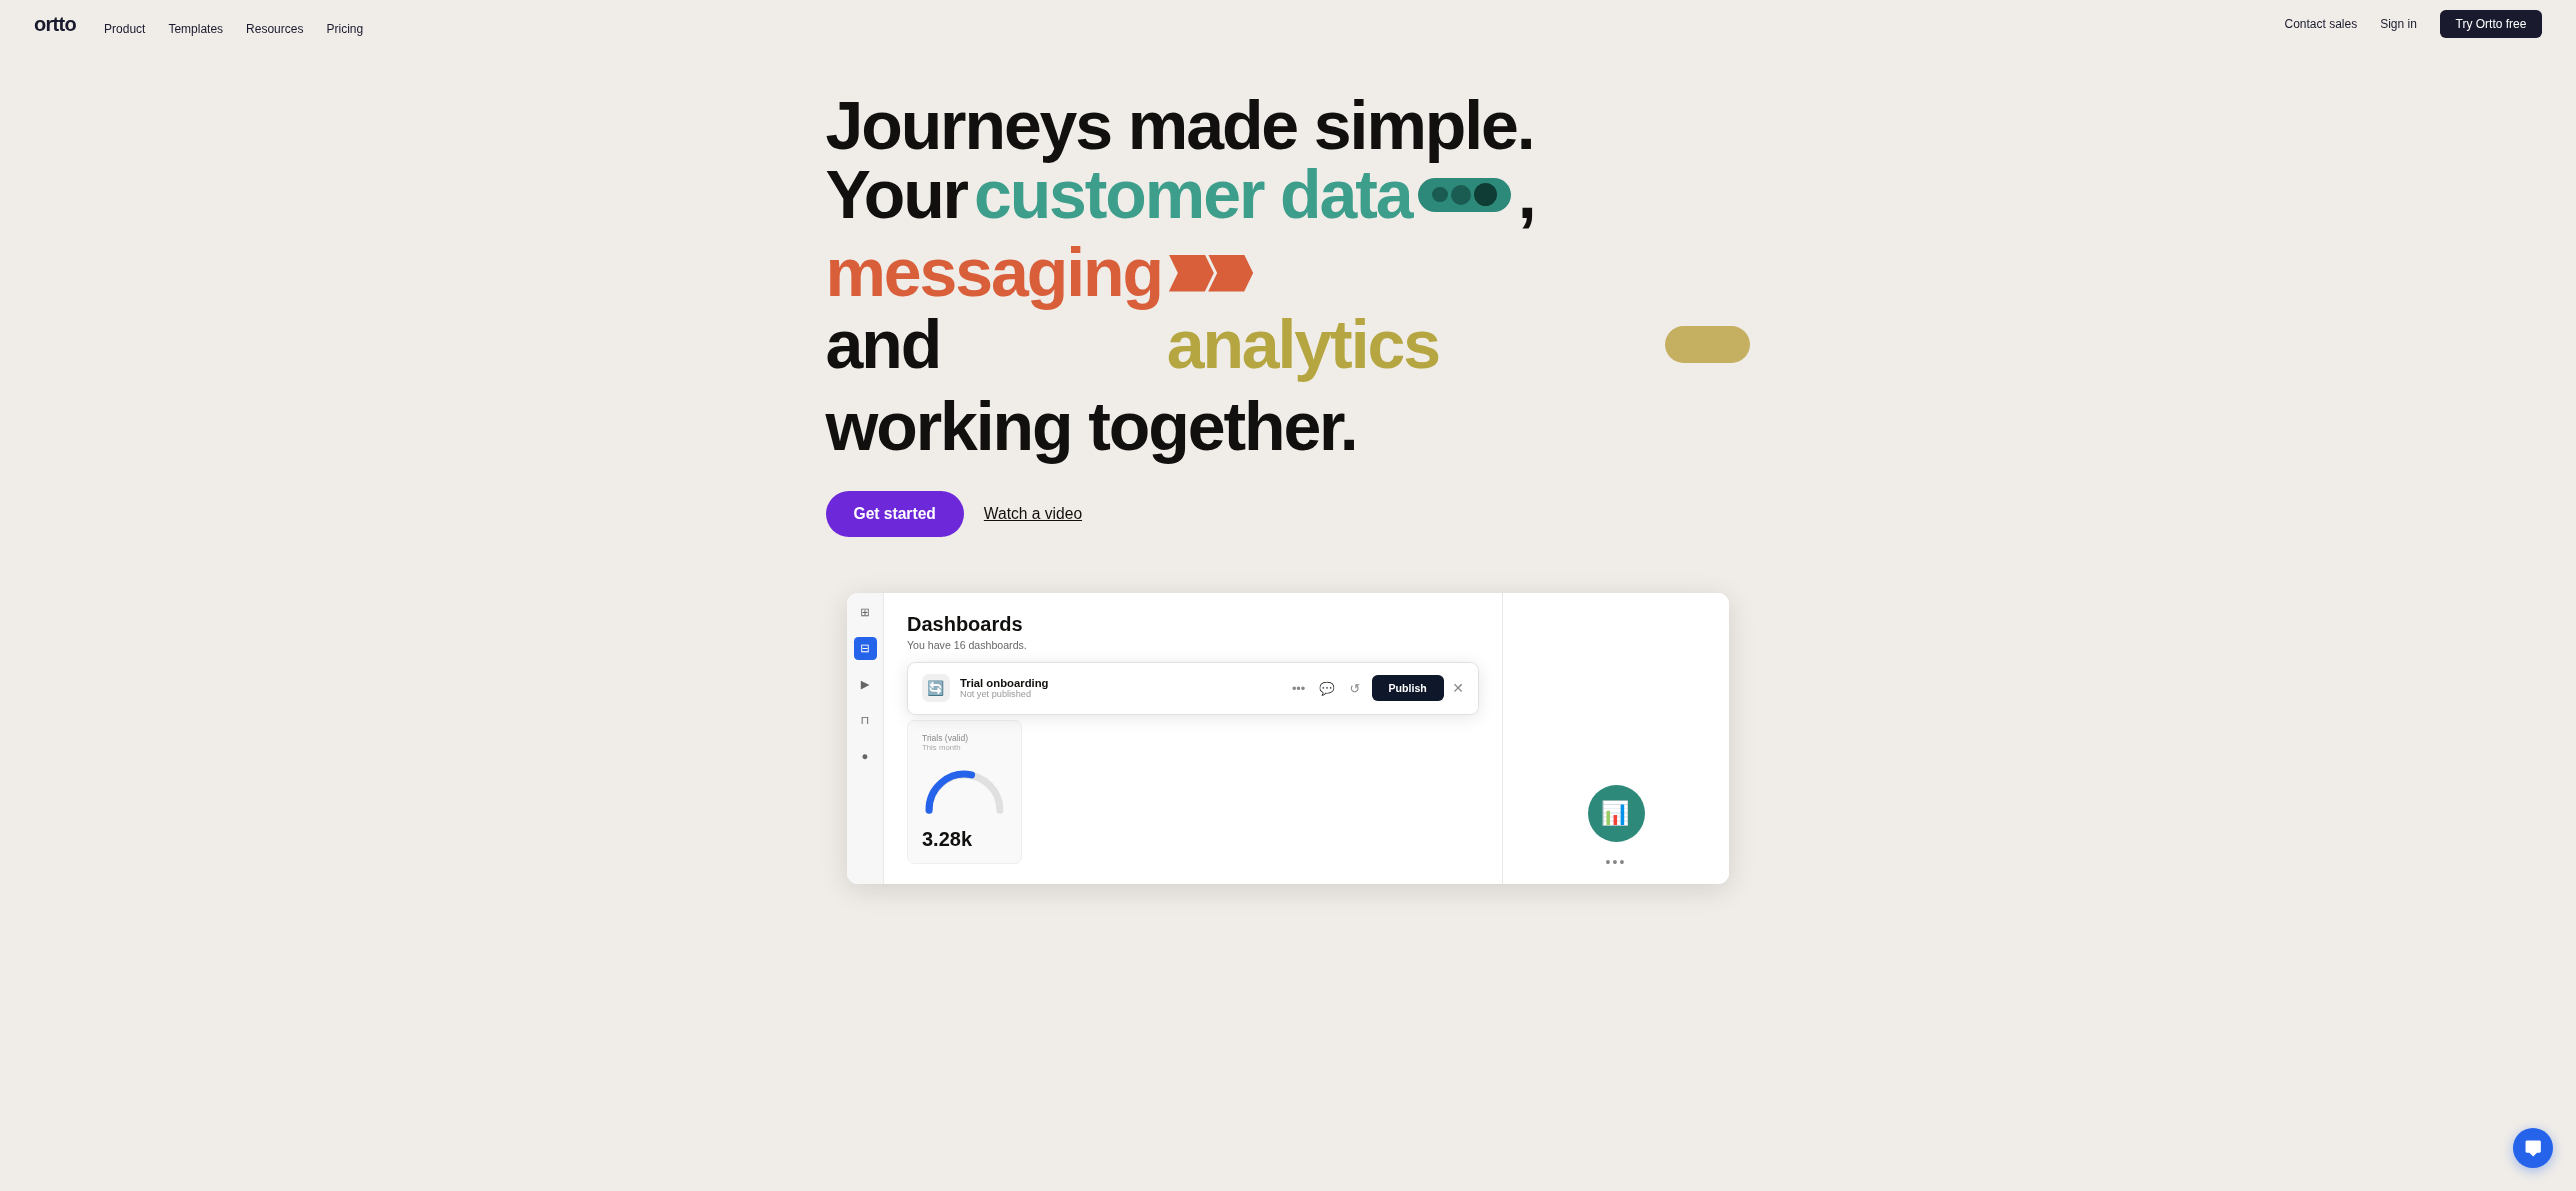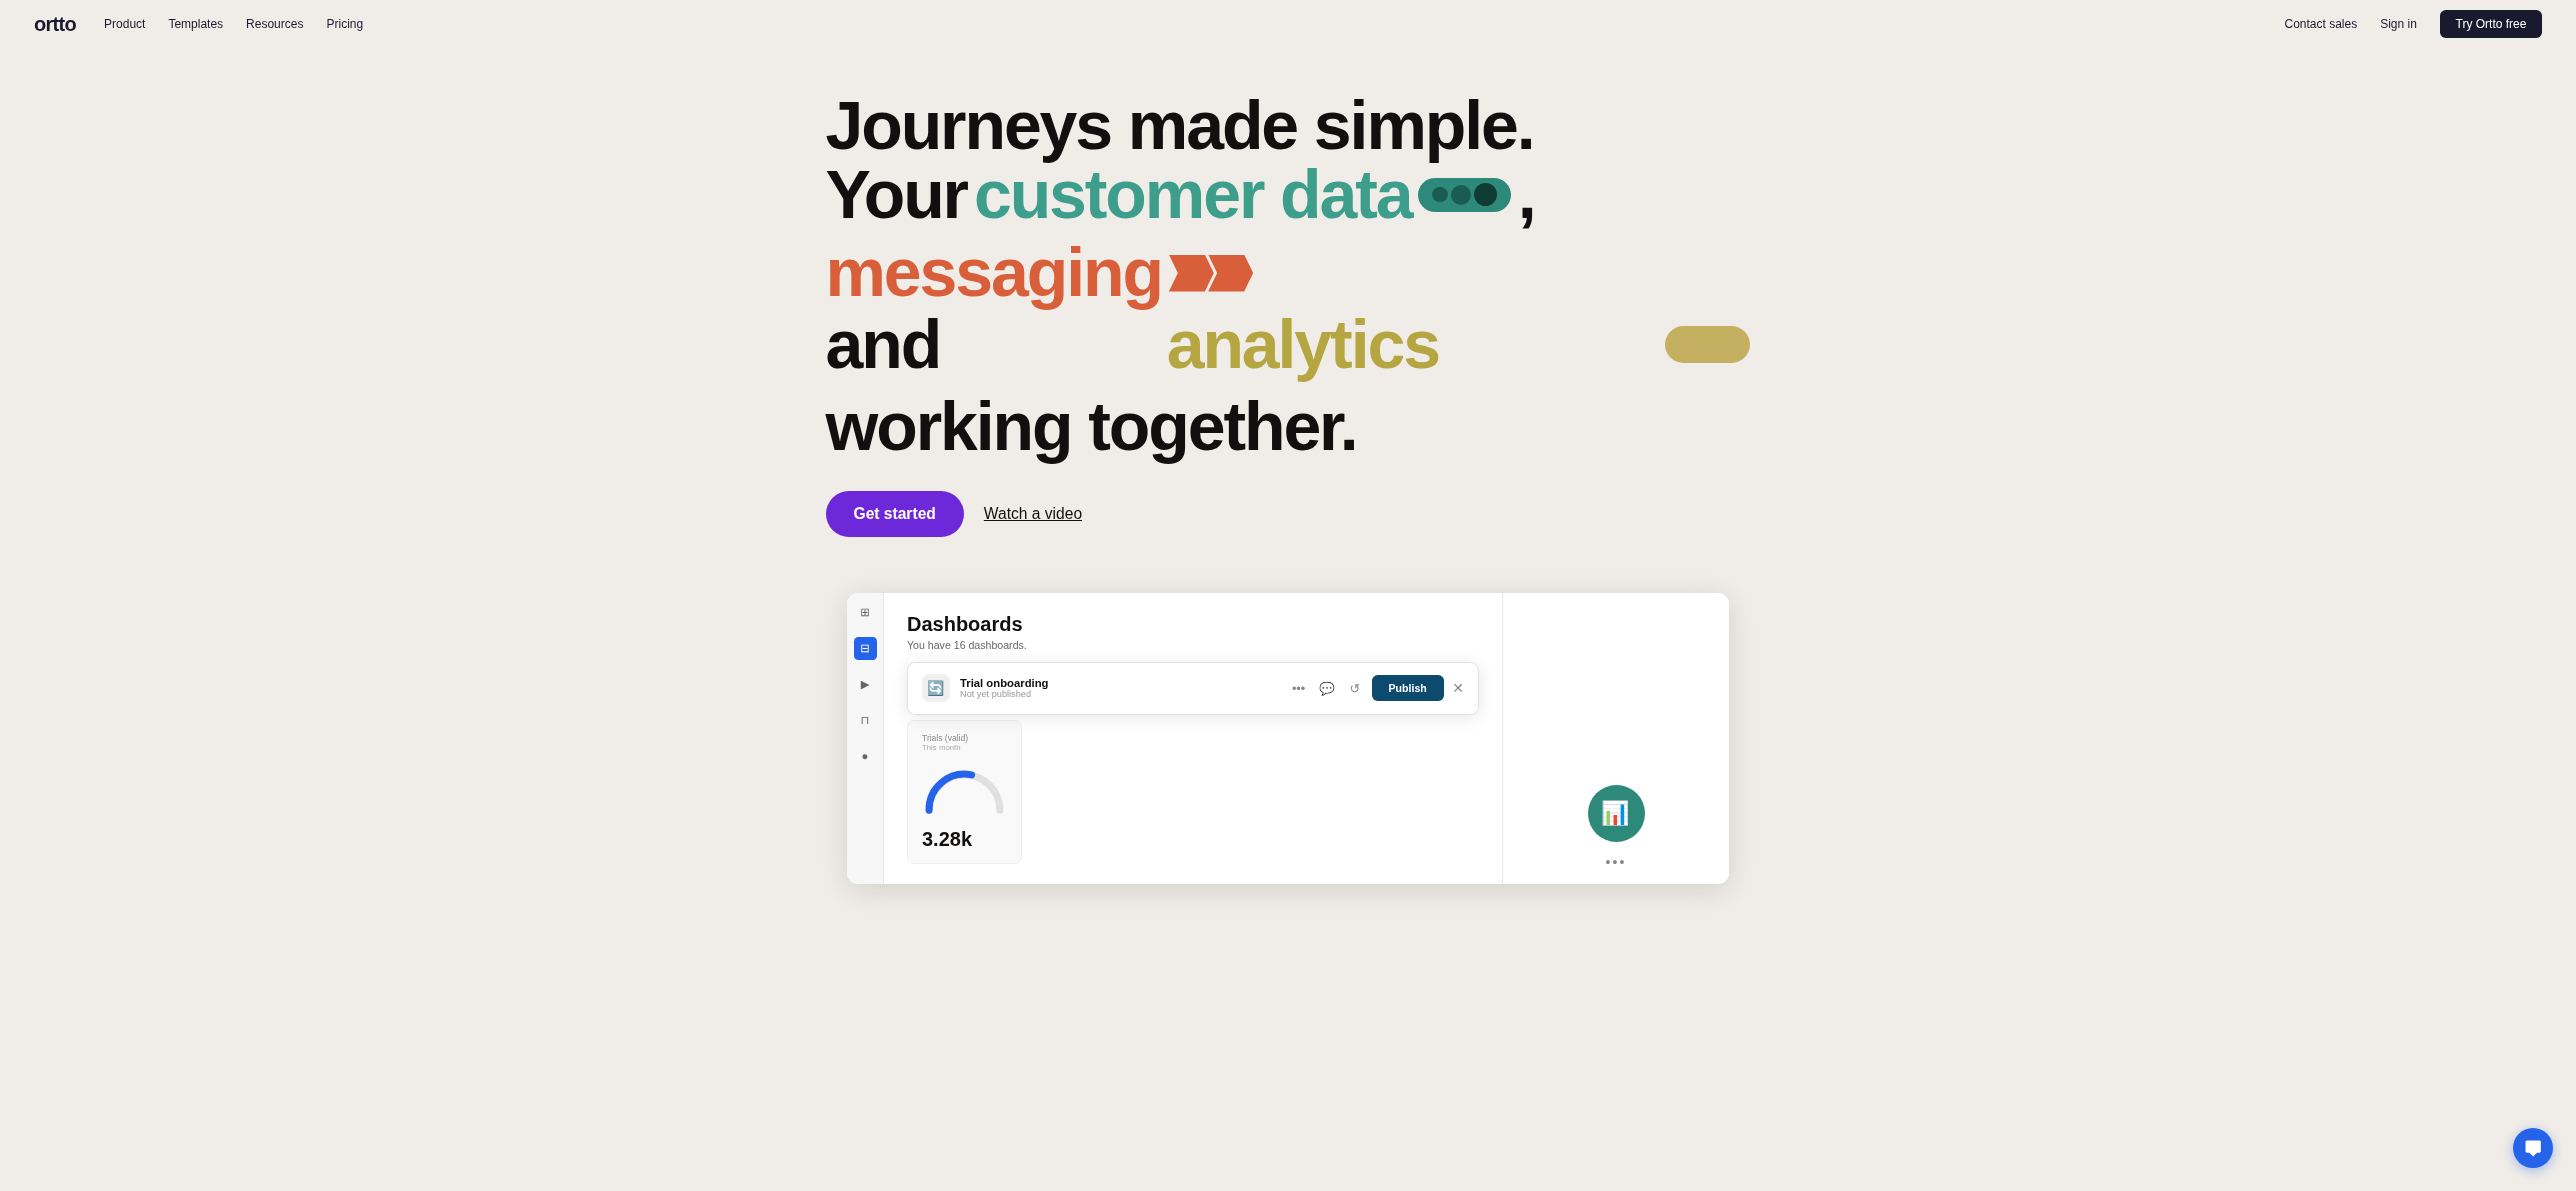--- a/index.html
+++ b/index.html
@@ -17,21 +17,21 @@
       justify-content: space-between;
       padding: 0 34px;
       height: 48px;
       background-color: #f0ede8;
       position: sticky;
       top: 0;
       z-index: 100;
     }
     .nav-left {
       display: flex;
-      align-items: center;
+      align-items: flex-end;
       gap: 28px;
     }
     .logo {
       font-size: 20px;
       font-weight: 700;
       color: #1a1a2e;
       letter-spacing: -0.7px;
     }
     .nav-links {
       display: flex;
@@ -287,21 +287,21 @@
     }
     .action-icon-btn {
       background: none;
       border: none;
       cursor: pointer;
       color: #888;
       font-size: 12.8px;
       padding: 2.8px;
     }
     .publish-btn {
-      background: #0c4a6e;
+      background: #0f172a;
       color: #fff;
       border: none;
       padding: 7px 17px;
       border-radius: 5.7px;
       font-size: 10.6px;
       font-weight: 600;
       cursor: pointer;
     }
     .close-btn {
       background: none;

